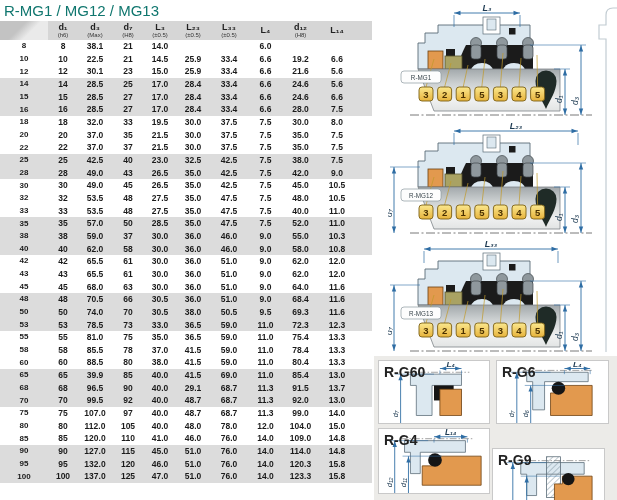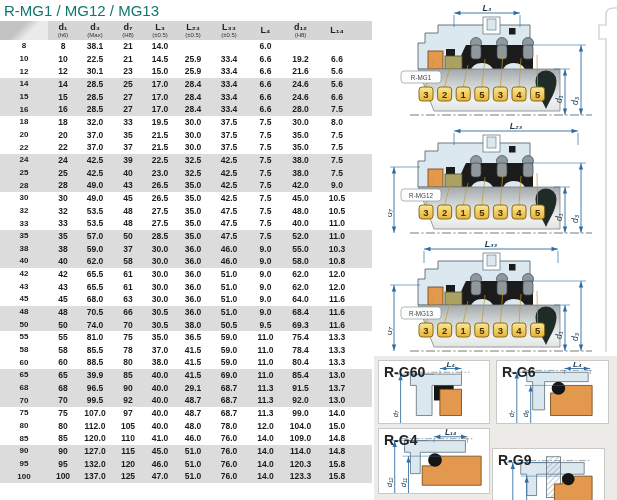--- a/index.html
+++ b/index.html
@@ -196,33 +196,20 @@
           <td>37</td>
           <td>21.5</td>
           <td>30.0</td>
           <td>37.5</td>
           <td>7.5</td>
           <td>35.0</td>
           <td>7.5</td>
           <td></td>
         </tr>
         <tr class="band">
-          <td class="c0">24</td>
-          <td>24</td>
-          <td>42.5</td>
-          <td>39</td>
-          <td>22.5</td>
-          <td>32.5</td>
-          <td>42.5</td>
-          <td>7.5</td>
-          <td>38.0</td>
-          <td>7.5</td>
-          <td></td>
-        </tr>
-        <tr class="band">
           <td class="c0">25</td>
           <td>25</td>
           <td>42.5</td>
           <td>40</td>
           <td>23.0</td>
           <td>32.5</td>
           <td>42.5</td>
           <td>7.5</td>
           <td>38.0</td>
           <td>7.5</td>
@@ -375,20 +362,33 @@
           <td class="c0">50</td>
           <td>50</td>
           <td>74.0</td>
           <td>70</td>
           <td>30.5</td>
           <td>38.0</td>
           <td>50.5</td>
           <td>9.5</td>
           <td>69.3</td>
           <td>11.6</td>
+          <td></td>
+        </tr>
+        <tr class="band">
+          <td class="c0">53</td>
+          <td>53</td>
+          <td>78.5</td>
+          <td>73</td>
+          <td>33.0</td>
+          <td>36.5</td>
+          <td>59.0</td>
+          <td>11.0</td>
+          <td>72.3</td>
+          <td>12.3</td>
           <td></td>
         </tr>
         <tr>
           <td class="c0">55</td>
           <td>55</td>
           <td>81.0</td>
           <td>75</td>
           <td>35.0</td>
           <td>36.5</td>
           <td>59.0</td>

